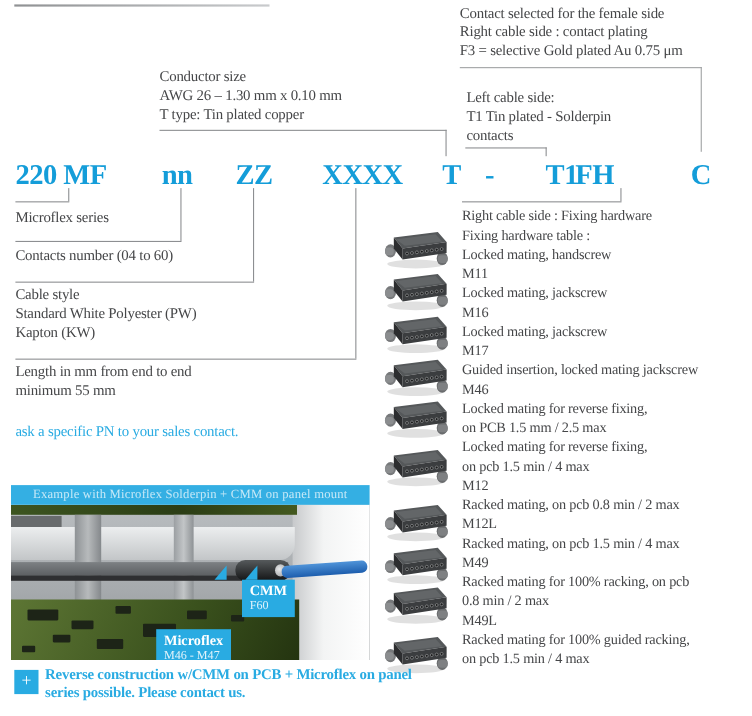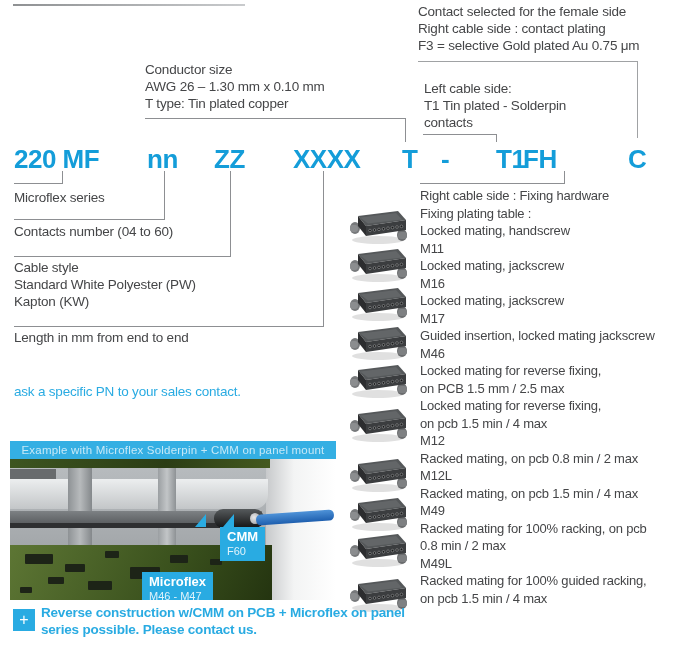--- a/index.html
+++ b/index.html
@@ -1,17 +1,17 @@
 <!DOCTYPE html>
 <html><head>
 <meta charset="utf-8">
 <style>
   html,body{margin:0;padding:0;background:#fff;}
   .page{position:relative;width:684px;height:651px;background:#fff;overflow:hidden;
-        font-family:Liberation Sans, sans-serif;color:#454648;}
+        font-family:Liberation Serif, serif;color:#454648;}
   .txt{position:absolute;font-size:13.5px;line-height:17.2px;letter-spacing:-0.2px;white-space:nowrap;}
   .cyan{color:#29abe2;}
   .hline{position:absolute;height:1px;background:#8d8f92;}
   .vline{position:absolute;width:1px;background:#8d8f92;}
   .topline{position:absolute;left:13px;top:4px;width:232px;height:2px;
            background:linear-gradient(to right,#8f9193,#c9cbcd);}
   
   .seg{position:absolute;top:144px;font-size:26px;font-weight:bold;color:#149dd9;
        letter-spacing:-0.5px;white-space:nowrap;}
   .s0{left:14px}.s1{left:147px}.s2{left:214px}.s3{left:293px}.s4{left:402px}
@@ -119,32 +119,33 @@
   <div class="txt" style="left:14px;top:259px">
     <div>Cable style</div>
     <div>Standard White Polyester (PW)</div>
     <div>Kapton (KW)</div>
   </div>
 
   <div class="vline" style="left:323px;top:171px;height:155px"></div>
   <div class="hline" style="left:14px;top:326px;width:310px"></div>
   <div class="txt" style="left:14px;top:329px">
     <div>Length in mm from end to end</div>
+    <div>minimum 55 mm</div>
   </div>
 
   <div class="txt cyan" style="left:14px;top:383px">
     <div>ask a specific PN to your sales contact.</div>
   </div>
 
   <div class="vline" style="left:564px;top:171px;height:12px"></div>
   <div class="hline" style="left:420px;top:183px;width:145px"></div>
 
   <div id="fixing-list">
       <div>Right cable side : Fixing hardware</div>
-      <div>Fixing plating table :</div>
+      <div>Fixing hardware table :</div>
       <div>Locked mating, handscrew</div>
       <div>M11</div>
       <div>Locked mating, jackscrew</div>
       <div>M16</div>
       <div>Locked mating, jackscrew</div>
       <div>M17</div>
       <div>Guided insertion, locked mating jackscrew</div>
       <div>M46</div>
       <div>Locked mating for reverse fixing,</div>
       <div>on PCB 1.5 mm / 2.5 max</div>

